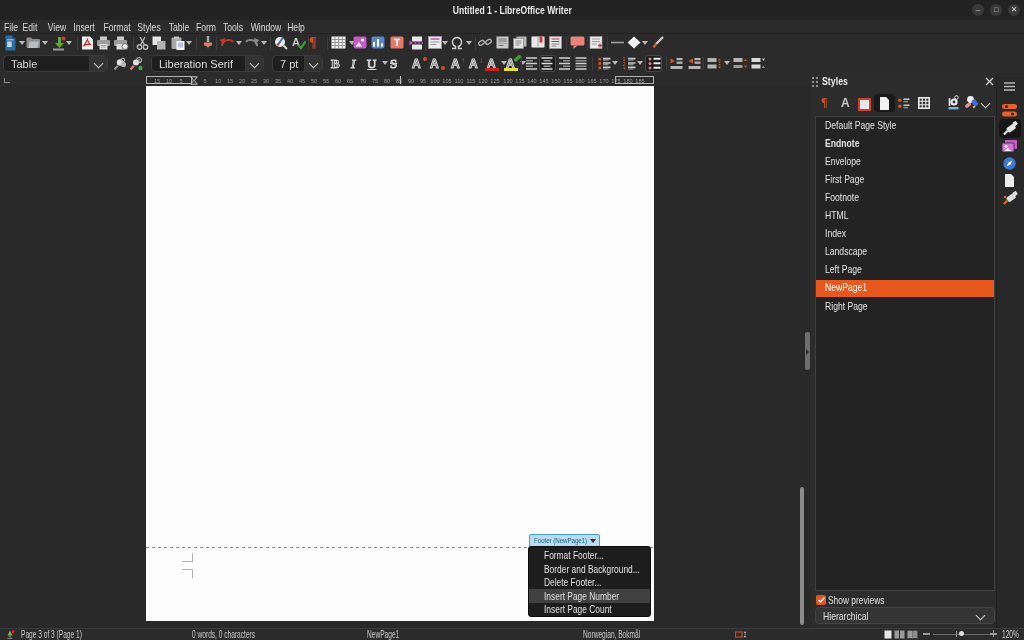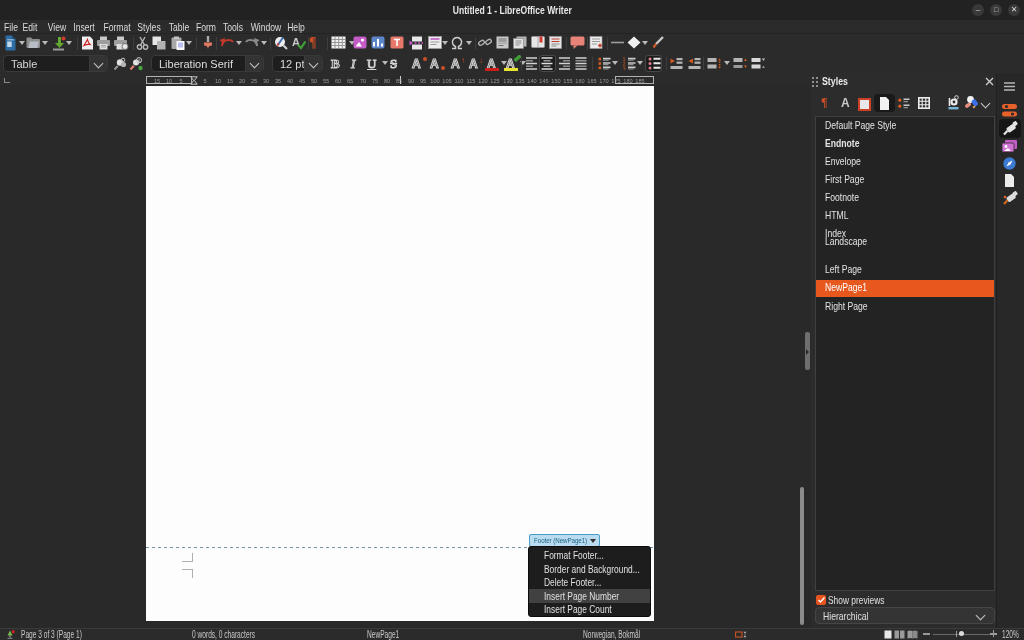--- a/index.html
+++ b/index.html
@@ -290,21 +290,21 @@
   <span class="lbl" style="color:#d3d7da;">Table</span>
   <span class="btn"></span>
     <span class="chev" style="right:5px;top:4px;"></span>
 </div>
 <div class="abs combo" style="left:151px;top:55px;width:113px;">
   <span class="lbl">Liberation Serif</span>
   <span class="btn"></span>
     <span class="chev" style="right:5px;top:4px;"></span>
 </div>
 <div class="abs combo" style="left:272px;top:55px;width:51px;">
-  <span class="lbl">12 pt</span>
+  <span class="lbl">7 pt</span>
   <span class="btn"></span>
     <span class="chev" style="right:5px;top:4px;"></span>
 </div>
 <div id="tb2icons">
 
 <svg class="t2" style="left:113px;" width="15" height="14" viewBox="0 0 15 14">
  <circle cx="7" cy="5.5" r="3.2" fill="#e2e2e2"></circle>
  <circle cx="10.5" cy="7.5" r="2.6" fill="#b5b5b5"></circle>
  <circle cx="10" cy="3" r="1.8" fill="none" stroke="#c9c9c9" stroke-width="1"></circle>
  <path d="M1.5 12.5 L4.8 8.8" stroke="#9a9a9a" stroke-width="2"></path>
@@ -568,21 +568,21 @@
 <span class="chev" style="left:982px;top:100px;"></span>
 
 <div id="stylelist"></div>
 <div class="srow" style="top:119px;"><span>Default Page Style</span></div>
 <div class="srow" style="top:137px;font-weight:bold;"><span>Endnote</span></div>
 <div class="srow" style="top:155px;"><span>Envelope</span></div>
 <div class="srow" style="top:173px;"><span>First Page</span></div>
 <div class="srow" style="top:191px;"><span>Footnote</span></div>
 <div class="srow" style="top:209px;"><span>HTML</span></div>
 <div class="srow" style="top:227px;"><span>Index</span></div>
-<div class="srow" style="top:235px;"><span>Landscape</span></div>
+<div class="srow" style="top:245px;"><span>Landscape</span></div>
 <div class="srow" style="top:263px;"><span>Left Page</span></div>
 <div class="abs" style="left:816px;top:280px;width:178px;height:17px;background:#e7581f;"></div>
 <div class="srow" style="top:281px;color:#ffffff;"><span>NewPage1</span></div>
 <div class="srow" style="top:300px;"><span>Right Page</span></div>
 
 <div class="abs" style="left:816px;top:595px;width:10px;height:10px;background:#e85420;border-radius:2px;"></div>
 <svg class="abs" style="left:817px;top:596px;" width="9" height="8" viewBox="0 0 9 8">
   <path d="M1.5 4 L3.5 6 L7.5 1.5" stroke="#ffffff" stroke-width="1.4" fill="none"></path>
 </svg>
 <div class="abs" style="left:828px;top:594px;font-size:10.5px;color:#e0e0e0;">

